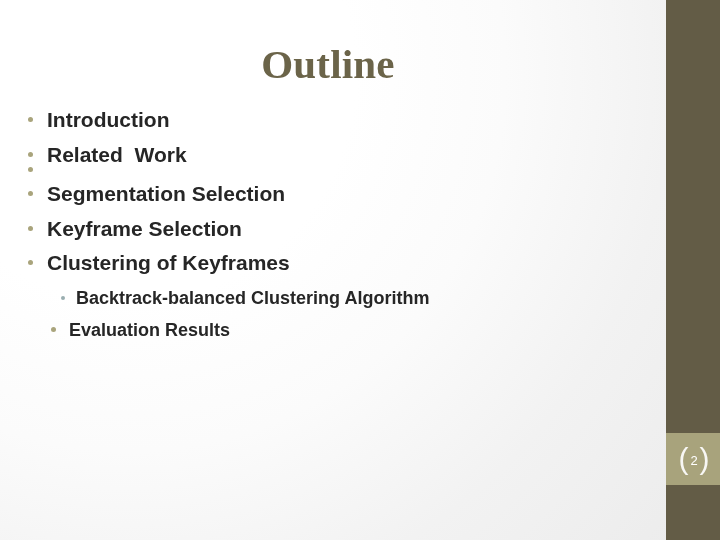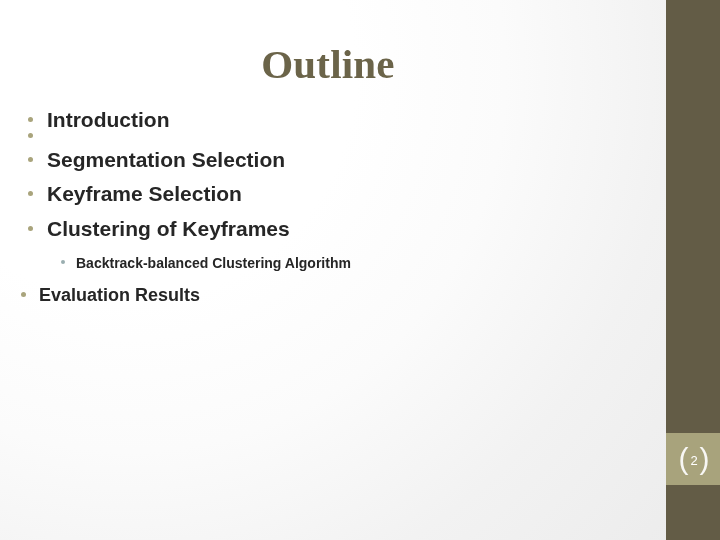--- a/index.html
+++ b/index.html
@@ -126,38 +126,38 @@
     width: 5px;
     height: 5px;
     background: #a9a47c;
     margin-right: 14px;
     position: relative;
     top: -5px;
   }
 
   
   .item.lvl2 {
-    font-size: 14px;
+    font-size: 18px;
     line-height: 21px;
     padding-left: 61px;
   }
   .item.lvl2 .bullet {
     width: 4px;
     height: 4px;
     background: #9aaeb0;
     margin-right: 11px;
     position: relative;
     top: -4px;
   }
 
   
   .item.lvl1b {
     font-size: 18px;
     line-height: 31px;
-    padding-left: 21px;
+    padding-left: 51px;
   }
   .item.lvl1b .bullet {
     width: 5px;
     height: 5px;
     background: #a9a47c;
     margin-right: 13px;
     position: relative;
     top: -4px;
   }
 
@@ -185,20 +185,24 @@
 
   <div id="title">Outline</div>
 
   <div id="body-list">
 
     <div class="item lvl1">
       <span class="bullet"></span>
       <span class="item-label">Introduction</span>
     </div>
 
+    <div class="item lvl1">
+      <span class="bullet"></span>
+      <span class="item-label">Related  Work</span>
+    </div>
 
     <div class="item lvl1">
       <span class="bullet"></span>
     </div>
 
     <div class="item lvl1">
       <span class="bullet"></span>
       <span class="item-label">Segmentation Selection</span>
     </div>
 

